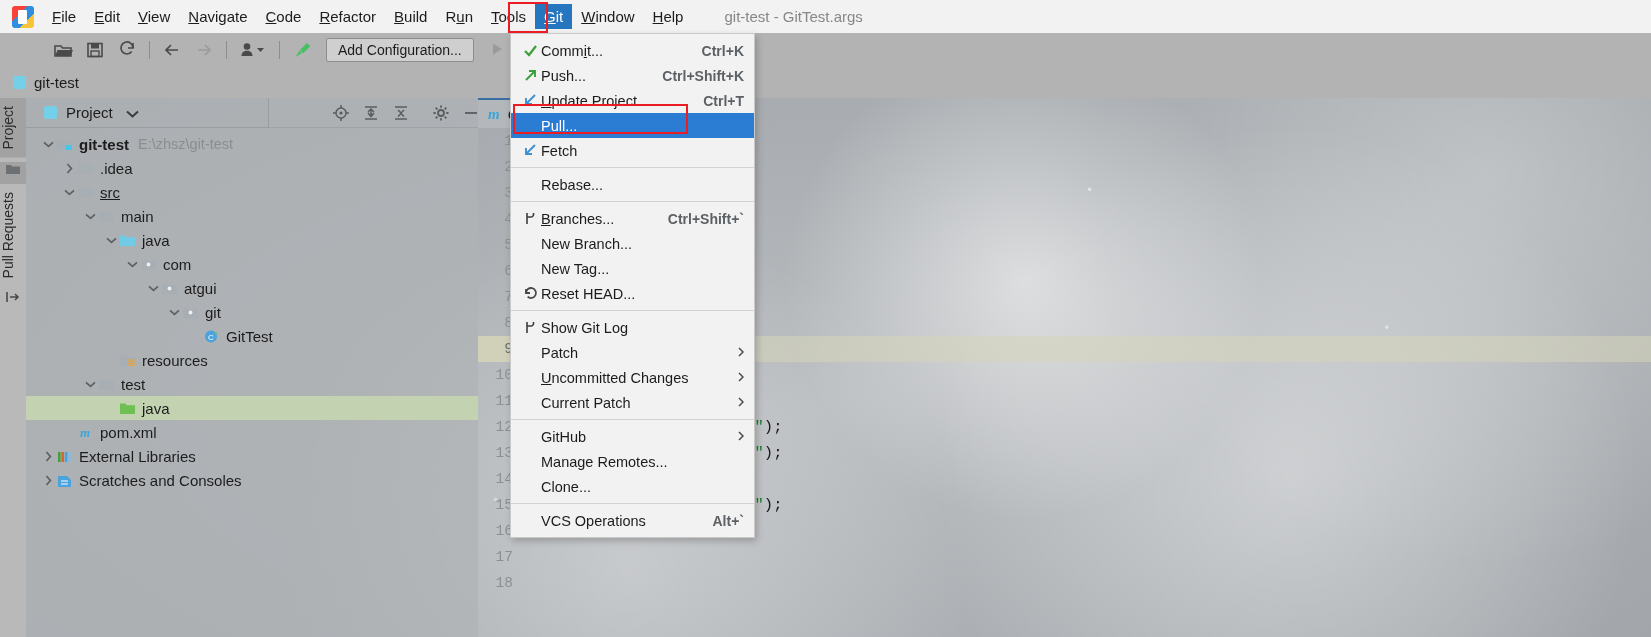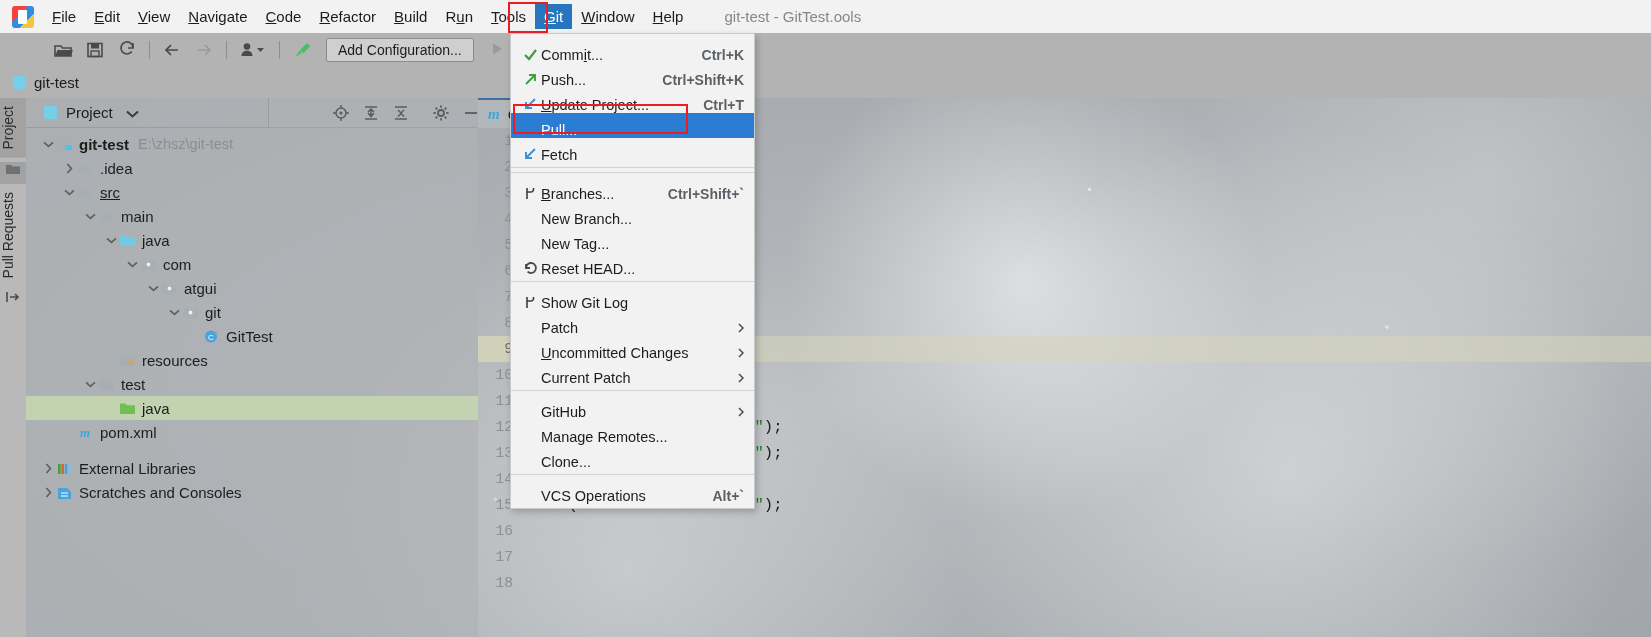--- a/index.html
+++ b/index.html
@@ -159,21 +159,21 @@
   .str{ color:#1a7f2a;}
   .annot{ color:#2eb82e; font-style:italic;}
 
   
   .gitmenu{
     position:absolute; left:510px; top:33px; width:245px;
     background:#f2f2f2; border:1px solid #c9c9c9;
     box-shadow:2px 3px 7px rgba(0,0,0,.22); z-index:40; padding:4px 0;
   }
   .gm-item{
-    height:25px; display:flex; align-items:flex-end; position:relative;
+    height:25px; display:flex; align-items:center; position:relative;
     padding-left:8px; padding-right:10px; font-size:14.5px; color:#1c1c1c; white-space:nowrap;
   }
   .gm-item.hl{ background:#2b7cd3; color:#ffffff; }
   .gm-ic{ width:22px; height:18px; flex:none; display:flex; align-items:center; justify-content:center;}
   .gm-lbl{ flex:1; }
   .gm-lbl .mn{ text-decoration:underline; }
   .gm-key{ color:#5c6166; font-size:14px; margin-left:16px;font-weight:bold;}
   .gm-arrow{ margin-left:12px; color:#4a4a4a; font-size:12px;}
   .gm-sep{ height:1px; background:#d2d2d2; margin:4px 0; }
   
@@ -196,21 +196,21 @@
       <div class="menu-item"><span class="mn">N</span>avigate</div>
       <div class="menu-item"><span class="mn">C</span>ode</div>
       <div class="menu-item"><span class="mn">R</span>efactor</div>
       <div class="menu-item"><span class="mn">B</span>uild</div>
       <div class="menu-item">R<span class="mn">u</span>n</div>
       <div class="menu-item"><span class="mn">T</span>ools</div>
       <div class="menu-item active"><span class="mn">G</span>it</div>
       <div class="menu-item"><span class="mn">W</span>indow</div>
       <div class="menu-item"><span class="mn">H</span>elp</div>
     </div>
-  <div class="win-title">git-test - GitTest.ools</div>
+  <div class="win-title">git-test - GitTest.args</div>
 </div>
 <div class="git-anno"></div>
 
 <div class="toolbar">
   <div style="width:6px"></div>
   <div class="tb-ic">
     <svg width="20" height="20" viewBox="0 0 20 20">
         <path d="M2 6h6l1.5 2H18v8H2z" fill="none" stroke="#4a4a4a" stroke-width="1.6"></path>
         <path d="M2 16l2.5-6H20l-2.5 6z" fill="#4a4a4a"></path>
       </svg>
@@ -480,21 +480,21 @@
           </svg></span>
         <span>java</span>
       </div>
       <div class="row" style="padding-left: 35px;">
         <span class="arrow"></span>
         <span class="fico"><svg width="17" height="15" viewBox="0 0 17 15">
             <text x="8" y="12" font-size="13" font-style="italic" font-weight="bold" font-family="Liberation Serif" fill="#3aa6d8" text-anchor="middle">m</text>
           </svg></span>
         <span>pom.xml</span>
       </div>
-      <div class="row" style="padding-left: 14px; margin-top: 12px;">
+      <div class="row" style="padding-left: 14px;">
         <span class="arrow">
           <svg width="7" height="11" viewBox="0 0 7 11">
             <path d="M1.4 1l4 4.5-4 4.5" fill="none" stroke="#5d6164" stroke-width="1.7"></path>
           </svg>
         </span>
         <span class="fico"><svg width="17" height="15" viewBox="0 0 17 15">
             <rect x="2" y="3" width="2.6" height="10" fill="#4a9c3f"></rect>
             <rect x="5.4" y="3" width="2.6" height="10" fill="#d8652a"></rect>
             <rect x="8.8" y="3" width="2.6" height="10" fill="#4aa3dd"></rect>
             <rect x="12.2" y="3" width="2.6" height="10" fill="#8fb8d6"></rect>
@@ -600,20 +600,24 @@
     </div>
     <div class="gm-item">
       <span class="gm-ic">
         <svg width="15" height="15" viewBox="0 0 15 15">
           <path d="M12 2L3 11M3 5v6h6" fill="none" stroke="#3f8fd0" stroke-width="1.9"></path>
         </svg>
       </span>
       <span class="gm-lbl">Fetch</span>
     </div>
     <div class="gm-sep"></div>
+    <div class="gm-item">
+      <span class="gm-ic"></span>
+      <span class="gm-lbl">Rebase...</span>
+    </div>
     <div class="gm-sep"></div>
     <div class="gm-item">
       <span class="gm-ic">
         <svg width="15" height="15" viewBox="0 0 15 15">
           <path d="M4 2v11M4 6h4a2.5 2.5 0 0 0 2.5-2.5V2" fill="none" stroke="#3c3c3c" stroke-width="1.6"></path>
         </svg>
       </span>
       <span class="gm-lbl"><span class="mn">B</span>ranches...</span>
       <span class="gm-key">Ctrl+Shift+`</span>
     </div>

